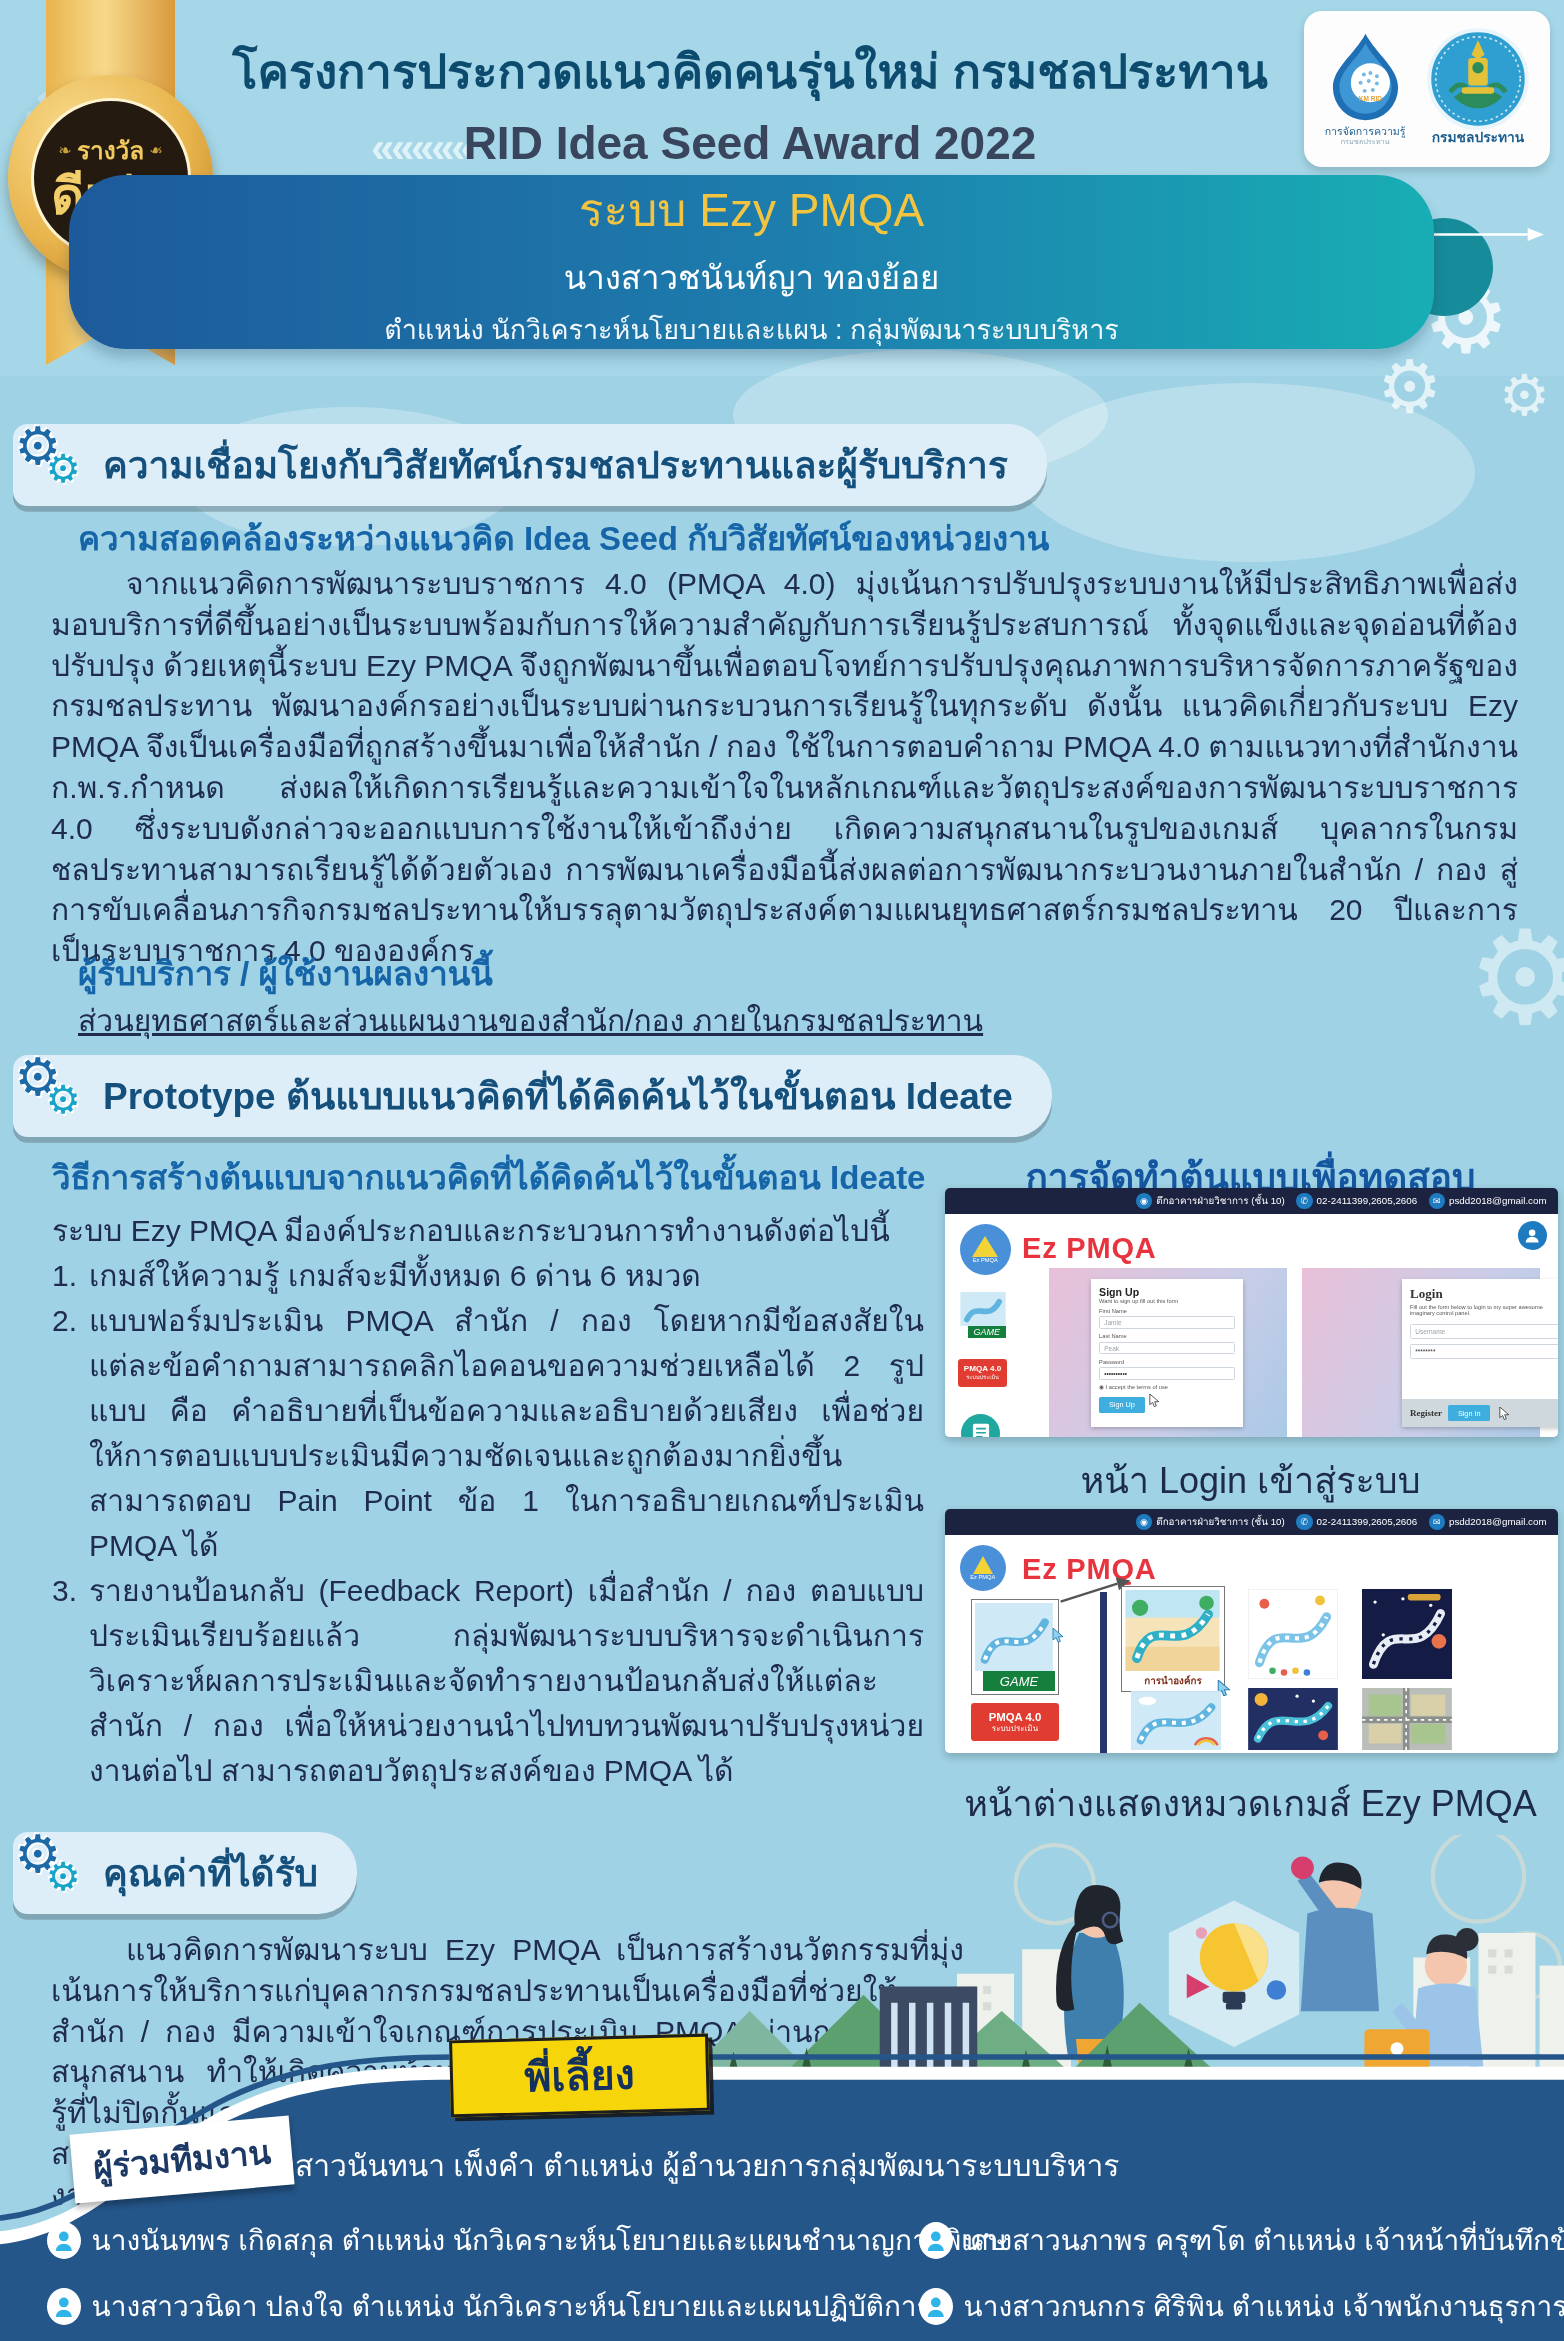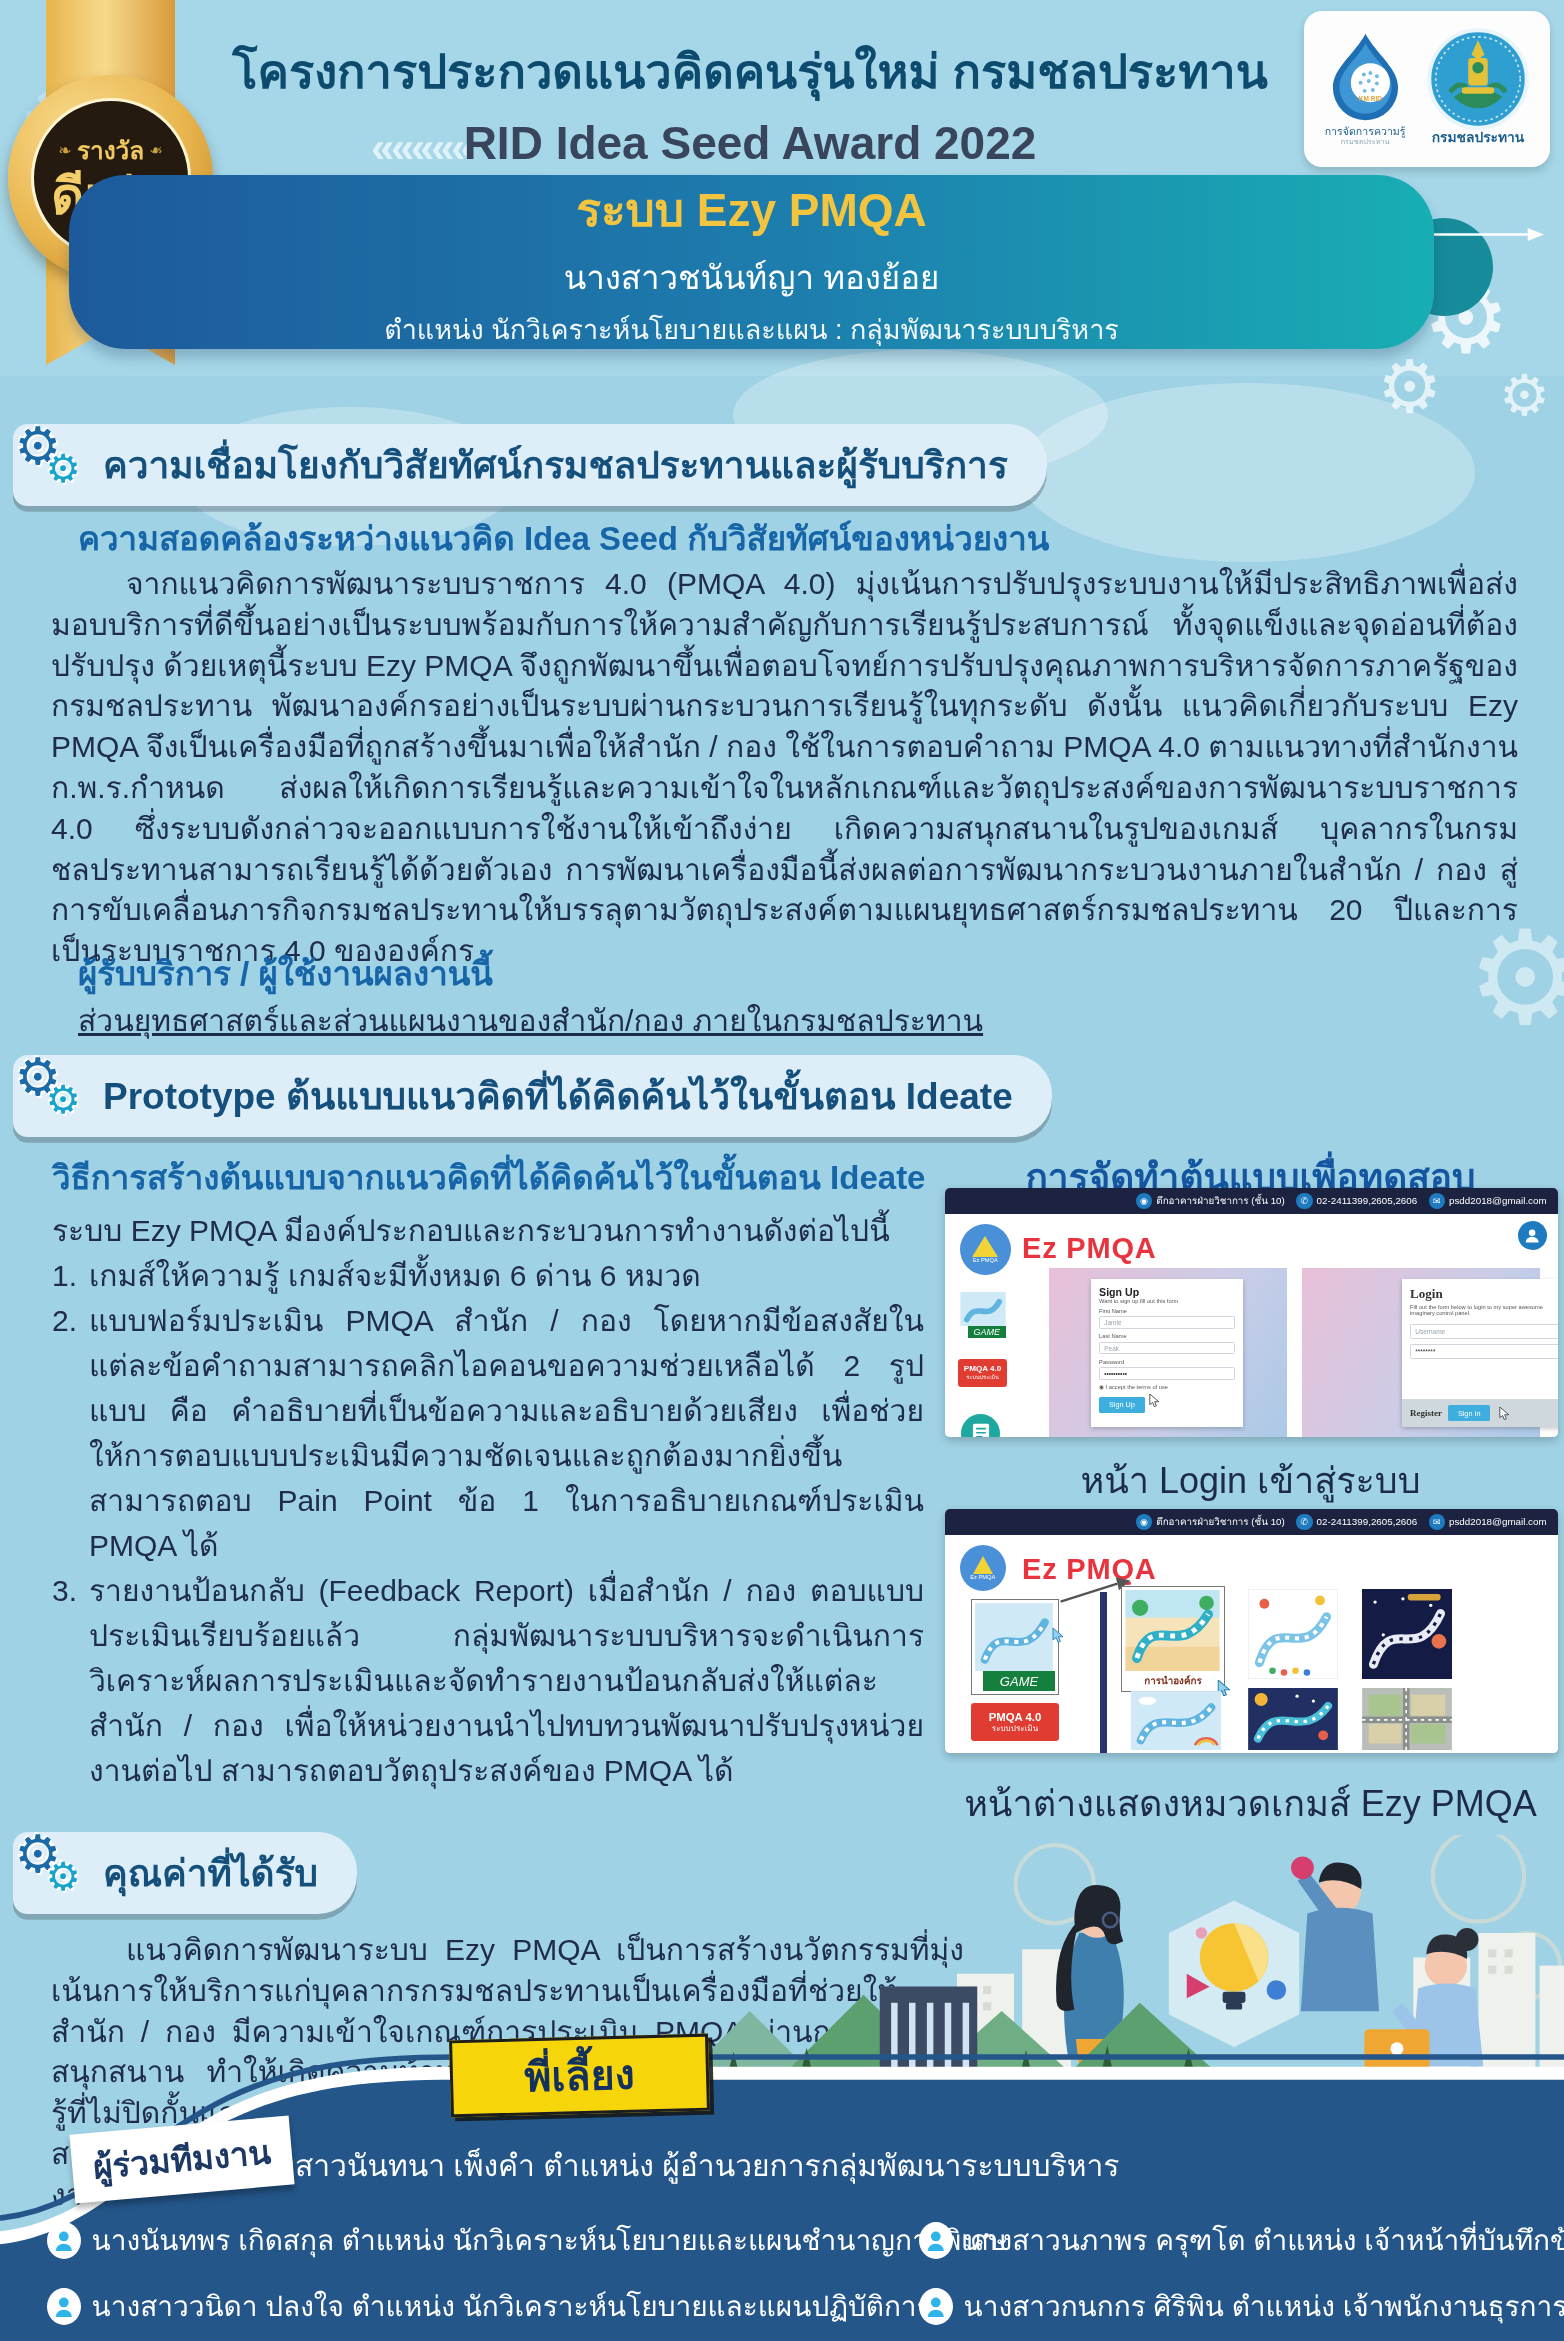--- a/index.html
+++ b/index.html
@@ -17,21 +17,21 @@
           font-size:46px;font-weight:bold;color:#39455c;}
   .chevrons{position:absolute;left:371px;top:124px;font-size:42px;font-weight:bold;color:#dff2f8;letter-spacing:-3.3px;}
   .logo-card{position:absolute;right:14.7px;top:11.4px;width:246px;height:156px;background:#fdfdfd;
              border-radius:18px;box-shadow:0 4.9px 8.1px rgba(0,0,0,.15);display:flex;align-items:center;justify-content:space-evenly;}
   .logo-cap{font-size:10.6px;color:#1c5e8e;text-align:center;line-height:1.2;}
   .logo-cap small{font-size:7.3px;color:#8aa6b8;display:block;}
   .banner{position:absolute;left:69px;top:175px;width:1365px;height:174px;border-radius:57px;
           background:linear-gradient(90deg,#1d5a9b 0%,#1d7fae 55%,#18aeb4 100%);
           box-shadow:0 8.1px 11.4px rgba(30,60,90,.25);
           display:flex;flex-direction:column;align-items:center;justify-content:center;gap:4.9px;}
-  .banner-sys{font-size:46px;font-weight:bold;color:#f3c43f;}
+  .banner-sys{font-size:46px;font-weight:normal;color:#f3c43f;}
   .banner-author{font-size:33px;color:#ffffff;}
   .banner-pos{font-size:27px;color:#f2f8fc;}
   .banner-endcap{position:absolute;left:1395px;top:218px;width:98px;height:98px;border-radius:50%;background:#168b99;}
   .hdr-arrow{position:absolute;left:1422px;top:228px;width:122px;height:13px;}
   
   .ribbon{position:absolute;left:46px;top:0;width:129px;height:365px;
           background:linear-gradient(90deg,#e8b44c,#f7d98b 45%,#d99a3c);
           clip-path:polygon(0 0,100% 0,100% 100%,50% 90%,0 100%);}
   .medal{position:absolute;left:8.1px;top:75px;width:205px;height:205px;border-radius:50%;
          background:radial-gradient(circle at 35% 30%,#f9dd90,#e8b44c 55%,#b97b22);

